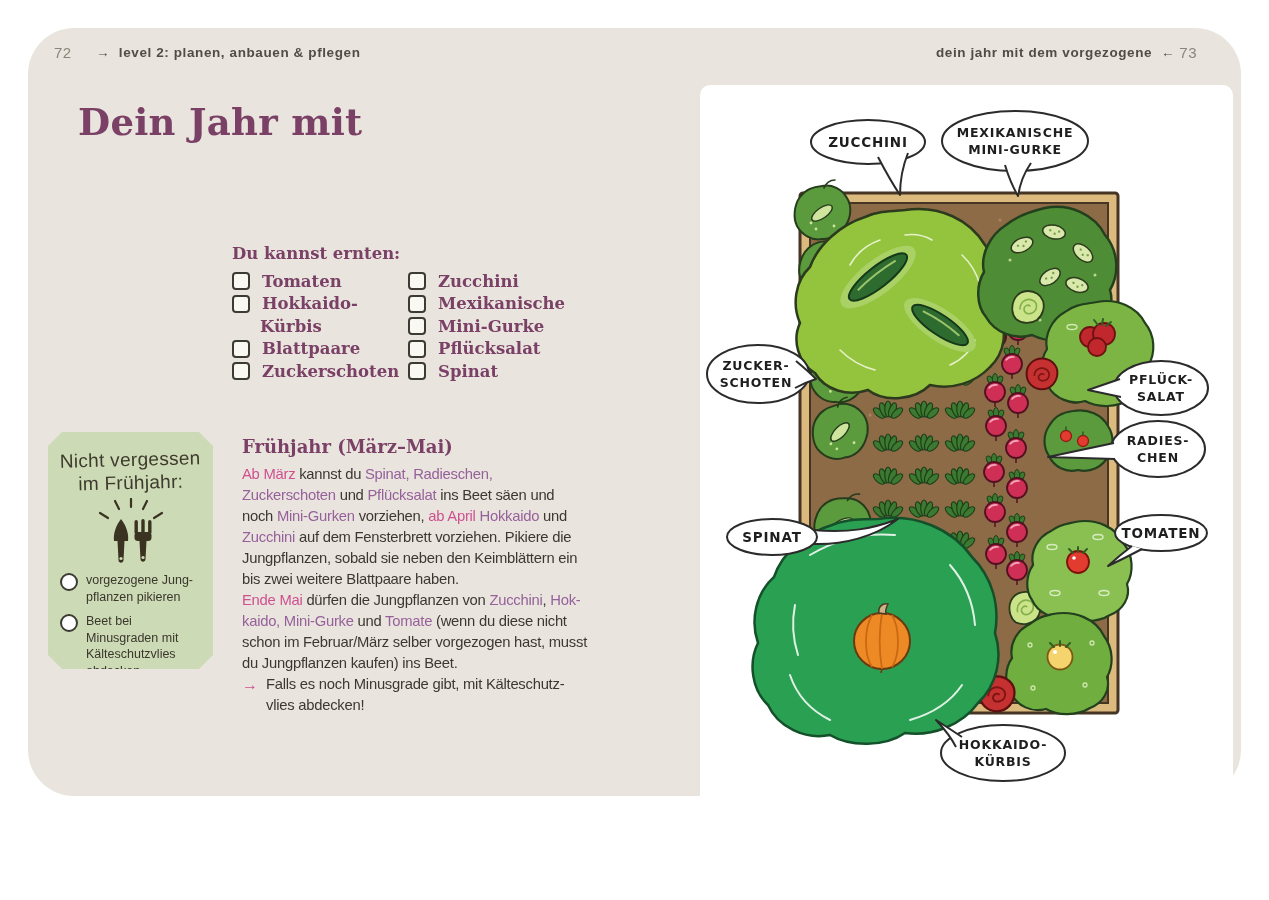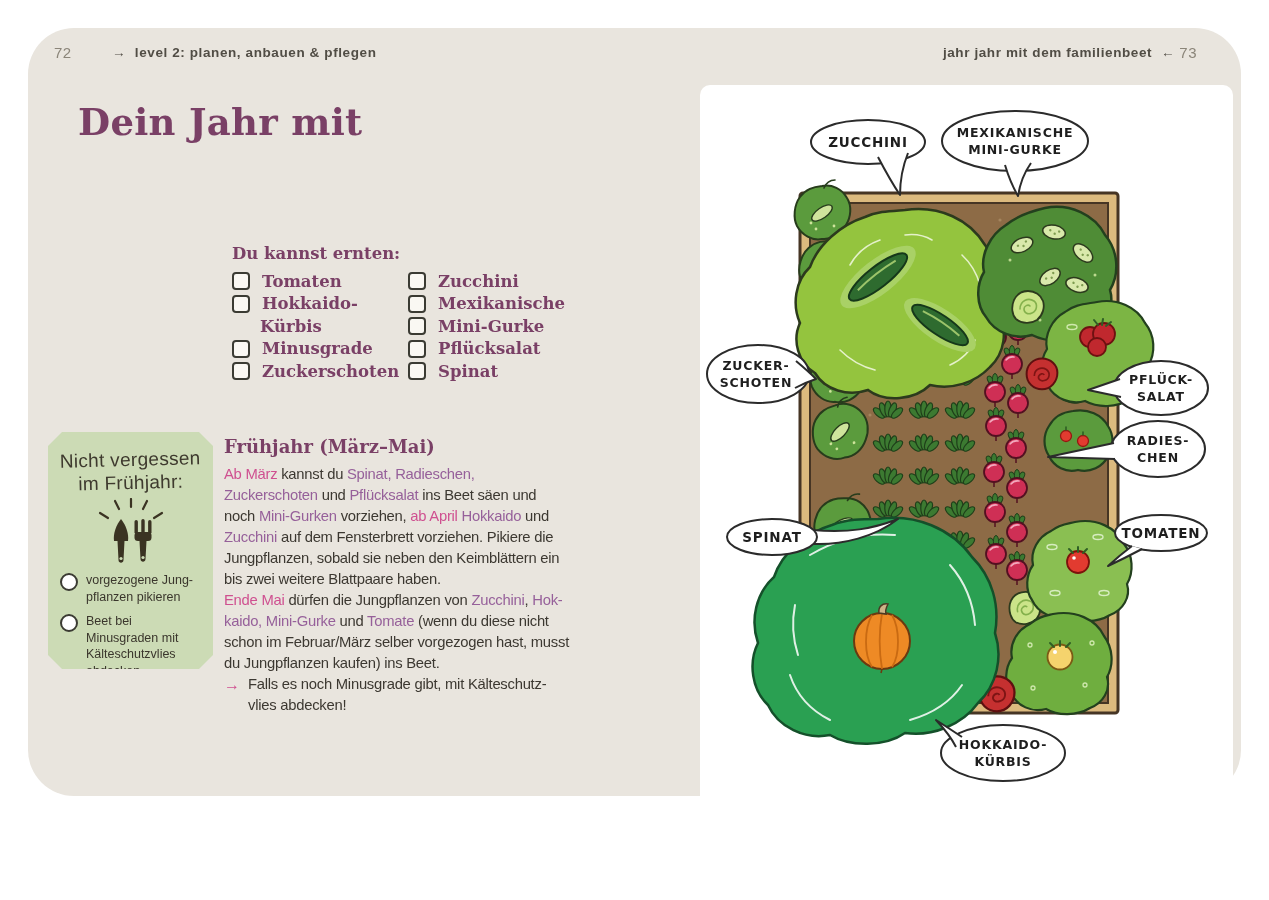--- a/index.html
+++ b/index.html
@@ -9,21 +9,21 @@
   }
   .spread{
     position:absolute;left:28px;top:28px;width:1213px;height:768px;
     background:#e9e5de;border-radius:46px;
   }
   
   .pn{position:absolute;top:16px;font-size:15px;color:#8b8579;letter-spacing:.5px;}
   .pn-left{left:26px;}
   .pn-right{right:44px;}
   .hdr{position:absolute;top:17px;font-size:13.5px;font-weight:bold;color:#514d45;letter-spacing:.6px;}
-  .hdr-left{left:84px;text-align:center;}
+  .hdr-left{left:68px;text-align:center;}
   .hdr-right{right:66px;}
   .hdr .arr-glyph{font-weight:bold;}
   
   .title{
     position:absolute;left:50px;top:72px;
     font-family:"DejaVu Serif",serif;font-weight:bold;
     font-size:37px;line-height:45px;color:#7a4066;letter-spacing:.3px;
   }
   
   .harvest{position:absolute;left:204px;top:216px;width:380px;}
@@ -55,21 +55,21 @@
     transform:rotate(-1.5deg);letter-spacing:.3px;
   }
   .rm-icon{display:block;margin:4px auto 8px auto;}
   .rm-item{display:flex;margin-bottom:8px;}
   .rm-circle{
     width:14px;height:14px;border:2px solid #3b3b33;border-radius:50%;
     background:#ffffff;margin-right:8px;margin-top:1px;flex:0 0 auto;
   }
   .rm-text{font-size:12.5px;line-height:16.5px;color:#3a362c;}
   
-  .season{position:absolute;left:196px;top:408px;width:345px;}
+  .season{position:absolute;left:214px;top:408px;width:345px;}
   .season-heading{
     font-family:"DejaVu Serif",serif;font-weight:bold;font-size:18px;
     color:#7a4066;margin-bottom:7px;
   }
   .rich{font-size:14.8px;line-height:21px;letter-spacing:-0.25px;color:#3c3831;}
   .seg-body{color:#3c3831;text-align:center;}
   .seg-pink{color:#cf5090;}
   .seg-purple{color:#96609a;}
   .note{display:flex;font-size:14.8px;line-height:21px;letter-spacing:-0.25px;color:#3c3831;}
   .note .note-arrow{width:24px;flex:0 0 auto;color:#cf5090;font-weight:bold;font-size:16px;}
@@ -84,21 +84,21 @@
     letter-spacing:.8px;text-anchor:middle;
   }
 </style>
 </head>
 <body>
 
 <div class="spread">
 
   <span class="pn pn-left">72</span>
   <span class="hdr hdr-left"><span class="arr-glyph">→</span>&nbsp;&nbsp;<span>level 2: planen, anbauen &amp; pflegen</span></span>
-  <span class="hdr hdr-right"><span>jahr jahr mit dem familienbeet</span>&nbsp;&nbsp;<span class="arr-glyph">←</span></span>
+  <span class="hdr hdr-right"><span>dein jahr mit dem vorgezogene</span>&nbsp;&nbsp;<span class="arr-glyph">←</span></span>
   <span class="pn pn-right">73</span>
 
   <div class="title">
     <div>Dein Jahr mit</div>
   </div>
 
   <div class="harvest">
     <div class="hv-heading">Du kannst ernten:</div>
     <div class="hv-cols">
       <div class="hv-col">
@@ -108,21 +108,21 @@
           </div>
         <div class="hv-row">
             <span class="cb"></span>
             <span class="hv-label">Hokkaido-</span>
           </div>
         <div class="hv-row no-cb">
             <span class="hv-label">Kürbis</span>
           </div>
         <div class="hv-row">
             <span class="cb"></span>
-            <span class="hv-label">Minusgrade</span>
+            <span class="hv-label">Blattpaare</span>
           </div>
         <div class="hv-row">
             <span class="cb"></span>
             <span class="hv-label">Zuckerschoten</span>
           </div>
       </div>
       <div class="hv-col">
         <div class="hv-row">
             <span class="cb"></span>
             <span class="hv-label">Zucchini</span>

